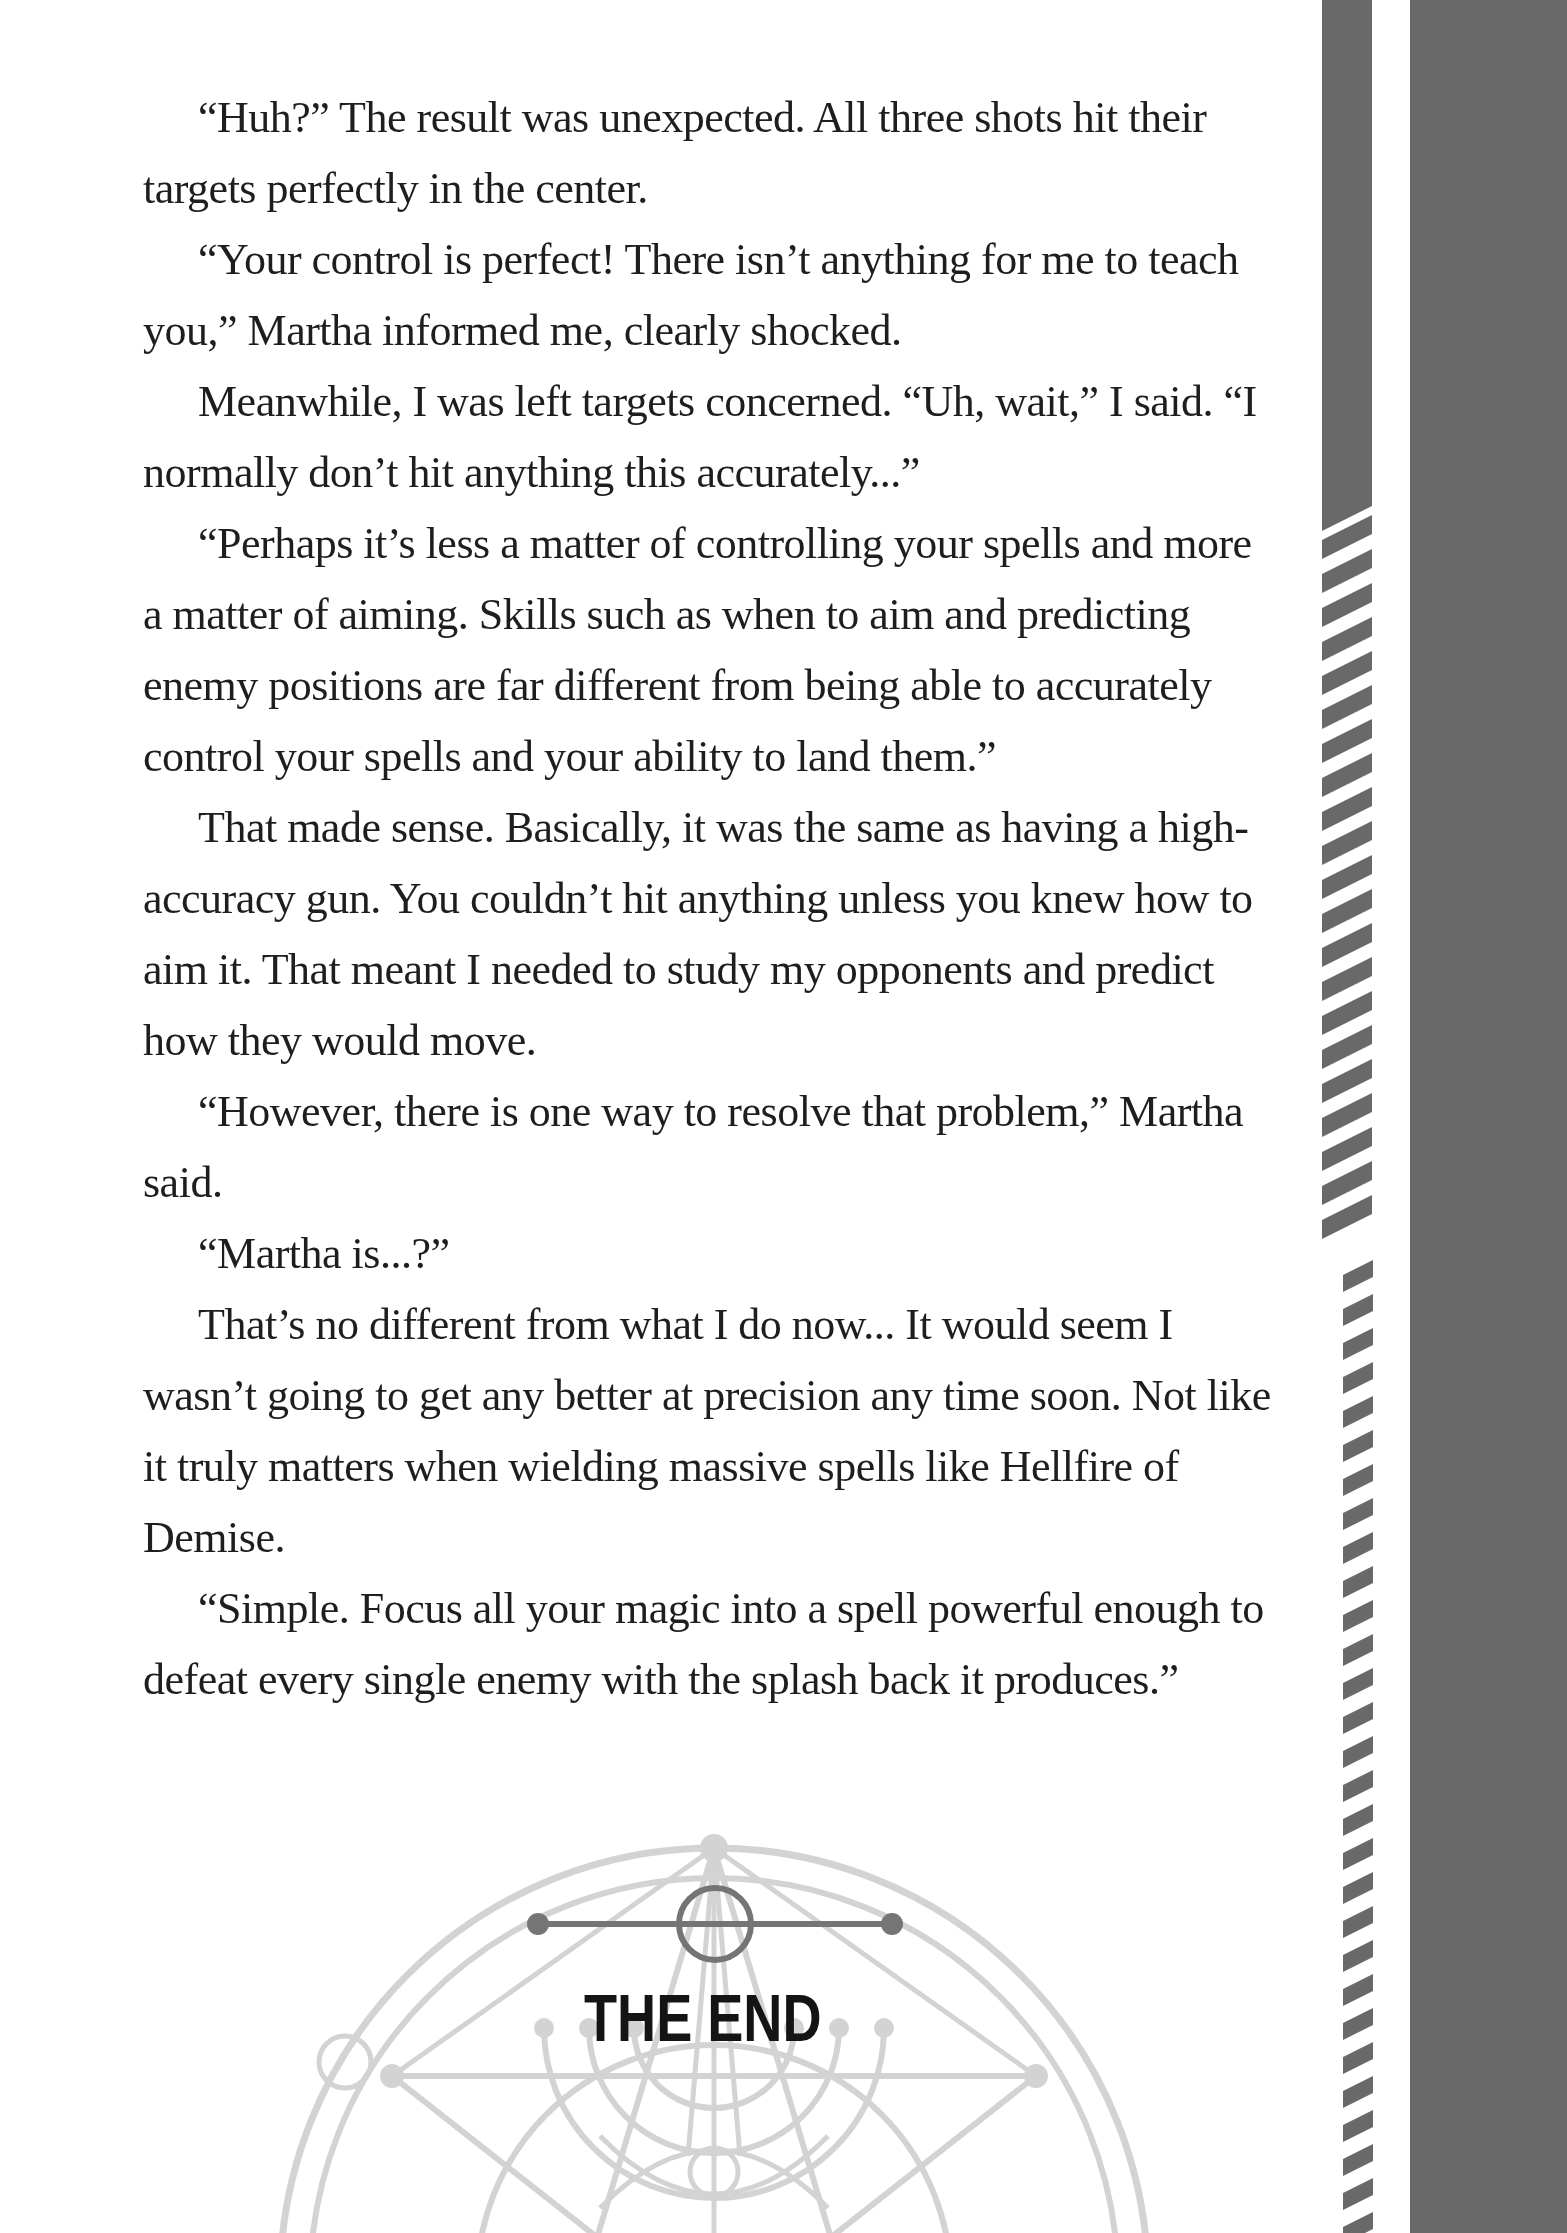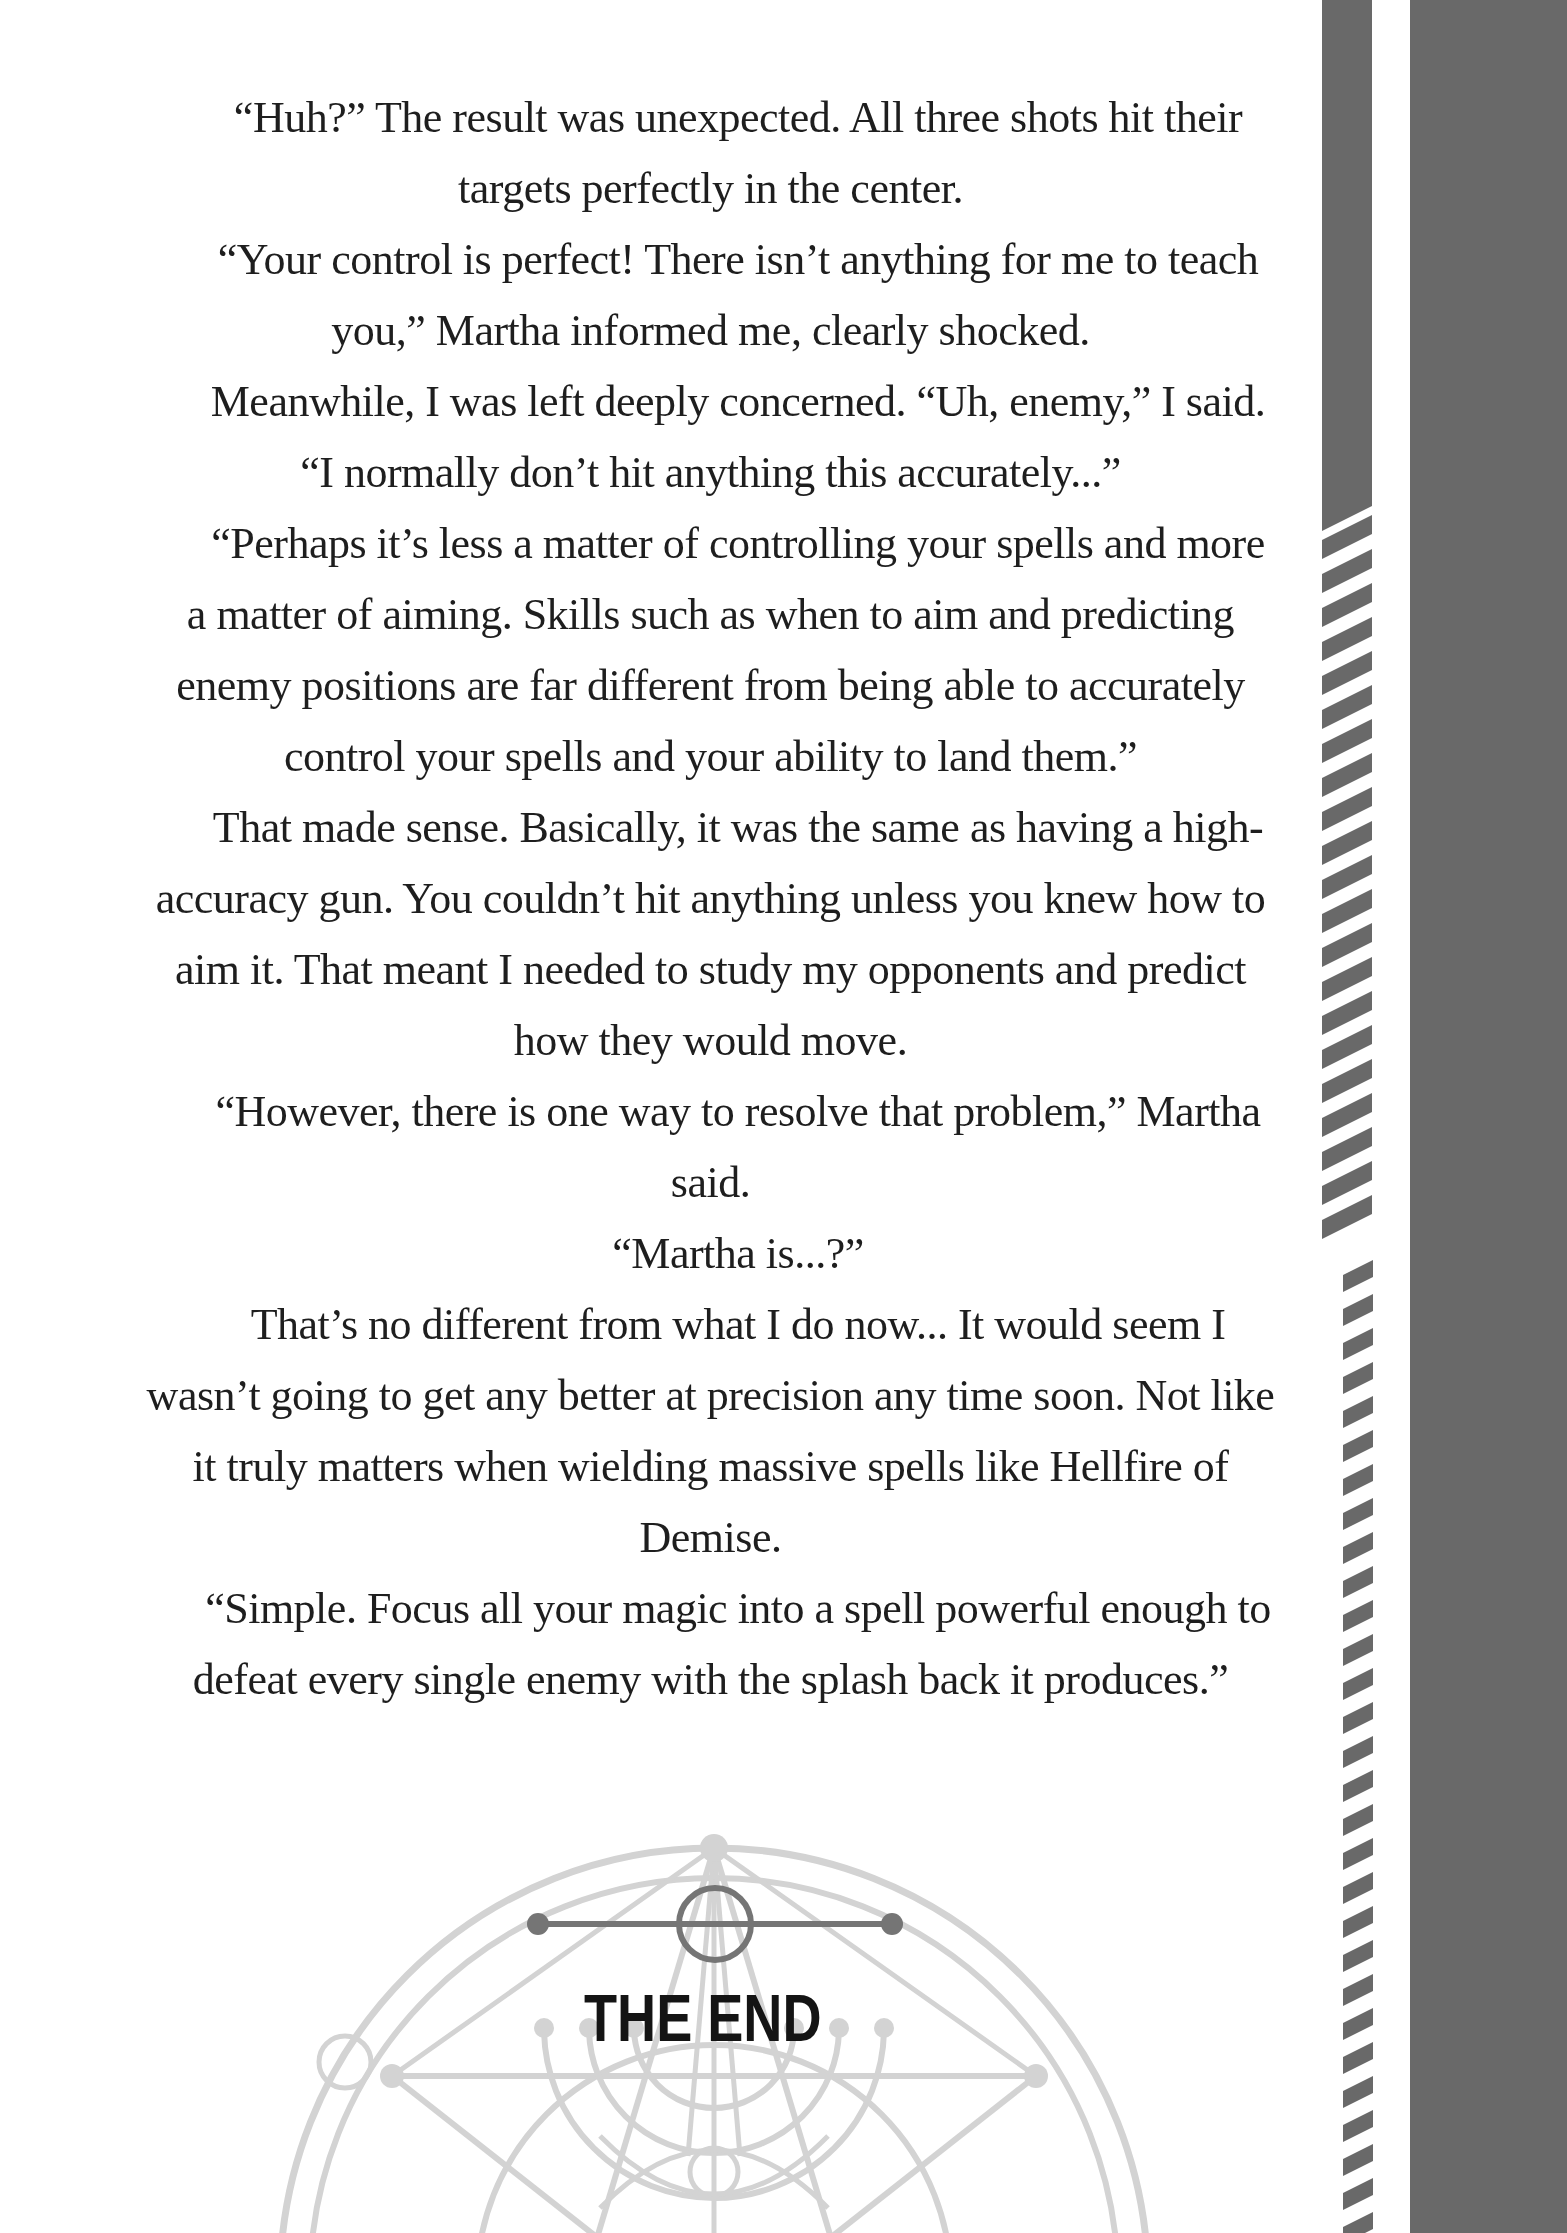--- a/index.html
+++ b/index.html
@@ -25,21 +25,21 @@
   .text-block {
     position: absolute;
     left: 143px;
     top: 82px;
     width: 1135px;
     z-index: 2;
     color: #1e1e1e;
     font-size: 44px;
     line-height: 71px;
     letter-spacing: -0.5px;
-    text-align: center;
+    text-align: left;
   }
   .text-block p {
     margin: 0;
     padding: 0;
     text-indent: 55px;
   }
   .end-mark {
     position: absolute;
     left: 584px;
     top: 1985px;
@@ -169,21 +169,21 @@
           <polygon points="1343,2159 1373,2144 1373,2161 1343,2176" fill="#696969"></polygon>
           <polygon points="1343,2193 1373,2178 1373,2195 1343,2210" fill="#696969"></polygon>
           <polygon points="1343,2227 1373,2212 1373,2229 1343,2244" fill="#696969"></polygon>
         </g>
     </g>
   </svg>
 
   <main class="text-block">
     <p>“Huh?” The result was unexpected. All three shots hit their targets perfectly in the center.</p>
     <p>“Your control is perfect! There isn’t anything for me to teach you,” Martha informed me, clearly shocked.</p>
-    <p>Meanwhile, I was left deeply concerned. “Uh, enemy,” I said. “I normally don’t hit anything this accurately...”</p>
+    <p>Meanwhile, I was left targets concerned. “Uh, wait,” I said. “I normally don’t hit anything this accurately...”</p>
     <p>“Perhaps it’s less a matter of controlling your spells and more a matter of aiming. Skills such as when to aim and predicting enemy positions are far different from being able to accurately control your spells and your ability to land them.”</p>
     <p>That made sense. Basically, it was the same as having a high-accuracy gun. You couldn’t hit anything unless you knew how to aim it. That meant I needed to study my opponents and predict how they would move.</p>
     <p>“However, there is one way to resolve that problem,” Martha said.</p>
     <p>“Martha is...?”</p>
     <p>That’s no different from what I do now... It would seem I wasn’t going to get any better at precision any time soon. Not like it truly matters when wielding massive spells like Hellfire of Demise.</p>
     <p>“Simple. Focus all your magic into a spell powerful enough to defeat every single enemy with the splash back it produces.”</p>
   </main>
 
   <div class="end-mark">THE END</div>
 </div>

